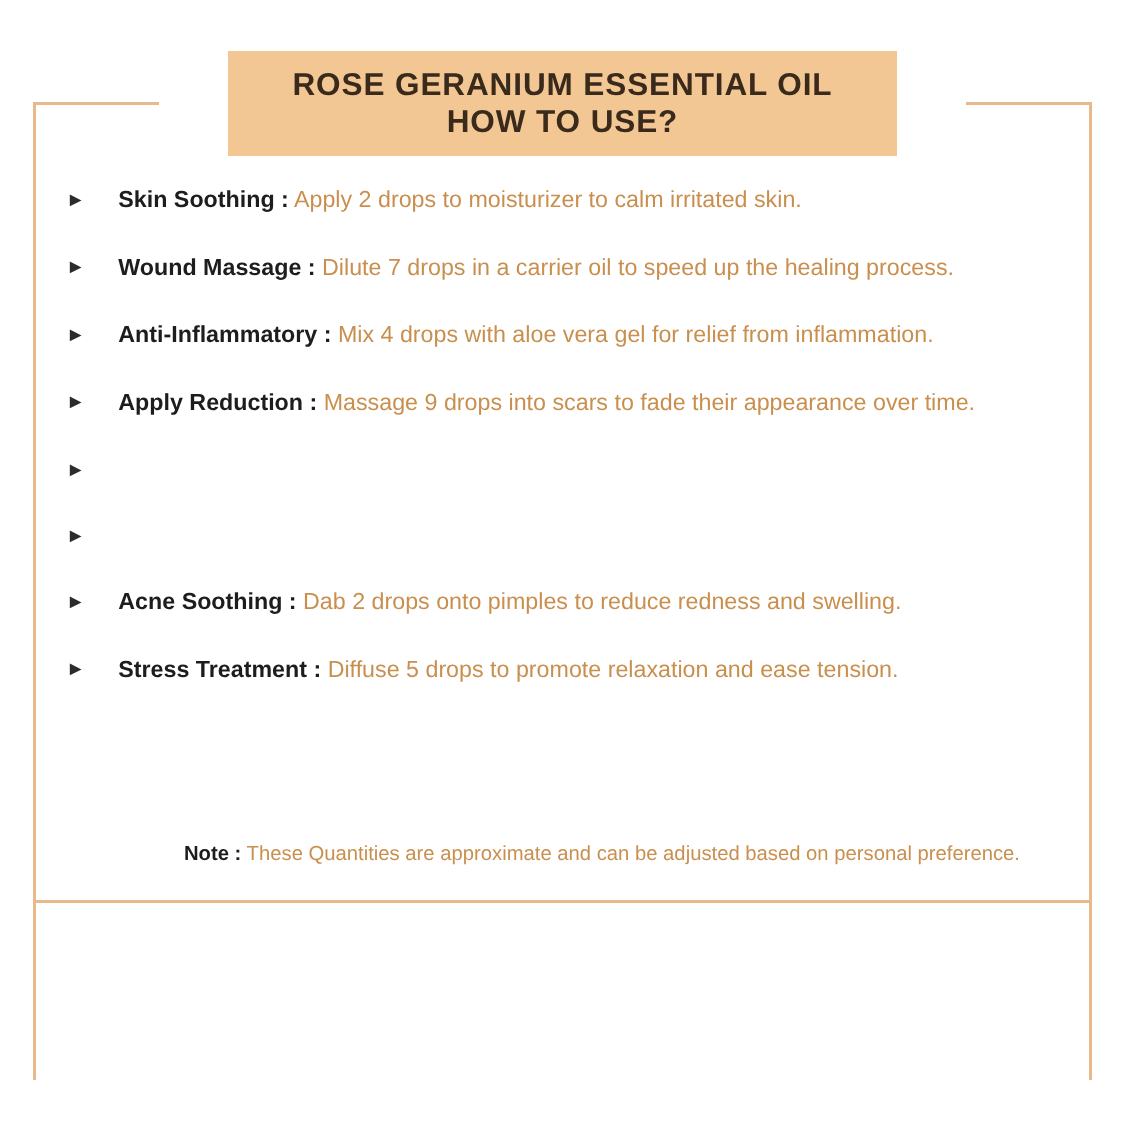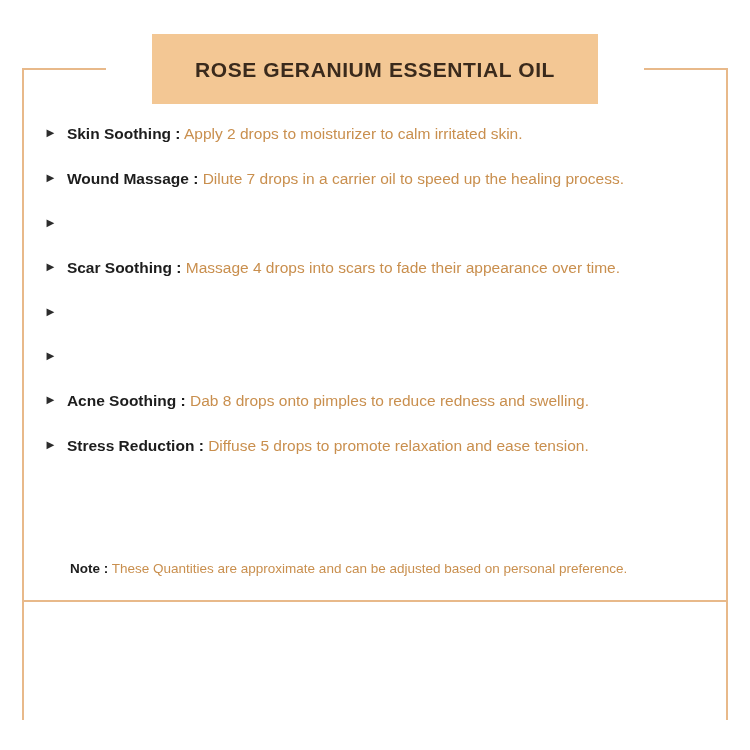--- a/index.html
+++ b/index.html
@@ -101,35 +101,36 @@
     color: #2c2c2c;
     font-size: 13px;
     line-height: 22px;
     margin-right: 10px;
     flex: 0 0 auto;
   }
   .item-text {
     font-size: 15.5px;
     line-height: 23px;
     color: #c98f4e;
+    margin-left: 12px;
   }
   .item-term {
     color: #1d1d1d;
     font-weight: bold;
   }
   .item-desc {
     color: #c98f4e;
   }
 
   .note {
     position: absolute;
     left: 70px;
     right: 70px;
     bottom: 52px;
-    text-align: left;
+    text-align: right;
     font-size: 13.5px;
     line-height: 22px;
     color: #c98f4e;
   }
   .note-label {
     color: #1d1d1d;
     font-weight: bold;
   }
 </style>
 </head>
@@ -138,59 +139,61 @@
 <div class="poster">
 
   <div class="frame-left"></div>
   <div class="frame-right"></div>
   <div class="frame-bottom"></div>
   <div class="frame-top-left"></div>
   <div class="frame-top-right"></div>
 
   <div class="title-box">
     <div class="title-line">ROSE GERANIUM ESSENTIAL OIL</div>
+    <div class="title-line">HOW TO USE?</div>
   </div>
 
   <div class="content">
 
     <div class="item">
       <span class="item-arrow">►</span>
       <span class="item-text"><span class="item-term">Skin Soothing :</span> <span class="item-desc">Apply 2 drops to moisturizer to calm irritated skin.</span></span>
     </div>
 
     <div class="item">
       <span class="item-arrow">►</span>
       <span class="item-text"><span class="item-term">Wound Massage :</span> <span class="item-desc">Dilute 7 drops in a carrier oil to speed up the healing process.</span></span>
     </div>
 
     <div class="item">
       <span class="item-arrow">►</span>
-    </div>
-
-    <div class="item">
-      <span class="item-arrow">►</span>
-      <span class="item-text"><span class="item-term">Scar Soothing :</span> <span class="item-desc">Massage 4 drops into scars to fade their appearance over time.</span></span>
-    </div>
-
-    <div class="item">
-      <span class="item-arrow">►</span>
-    </div>
-
-    <div class="item">
-      <span class="item-arrow">►</span>
-    </div>
-
-    <div class="item">
-      <span class="item-arrow">►</span>
-      <span class="item-text"><span class="item-term">Acne Soothing :</span> <span class="item-desc">Dab 8 drops onto pimples to reduce redness and swelling.</span></span>
-    </div>
-
-    <div class="item">
-      <span class="item-arrow">►</span>
-      <span class="item-text"><span class="item-term">Stress Reduction :</span> <span class="item-desc">Diffuse 5 drops to promote relaxation and ease tension.</span></span>
+      <span class="item-text"><span class="item-term">Anti-Inflammatory :</span> <span class="item-desc">Mix 4 drops with aloe vera gel for relief from inflammation.</span></span>
+    </div>
+
+    <div class="item">
+      <span class="item-arrow">►</span>
+      <span class="item-text"><span class="item-term">Apply Reduction :</span> <span class="item-desc">Massage 9 drops into scars to fade their appearance over time.</span></span>
+    </div>
+
+    <div class="item">
+      <span class="item-arrow">►</span>
+    </div>
+
+    <div class="item">
+      <span class="item-arrow">►</span>
+    </div>
+
+    <div class="item">
+      <span class="item-arrow">►</span>
+      <span class="item-text"><span class="item-term">Acne Soothing :</span> <span class="item-desc">Dab 2 drops onto pimples to reduce redness and swelling.</span></span>
+    </div>
+
+    <div class="item">
+      <span class="item-arrow">►</span>
+      <span class="item-text"><span class="item-term">Stress Treatment :</span> <span class="item-desc">Diffuse 5 drops to promote relaxation and ease tension.</span></span>
     </div>
 
   </div>
 
   <div class="note">
     <span class="note-label">Note :</span>
     <span>These Quantities are approximate and can be adjusted based on personal preference.</span>
   </div>
 
 </div>

